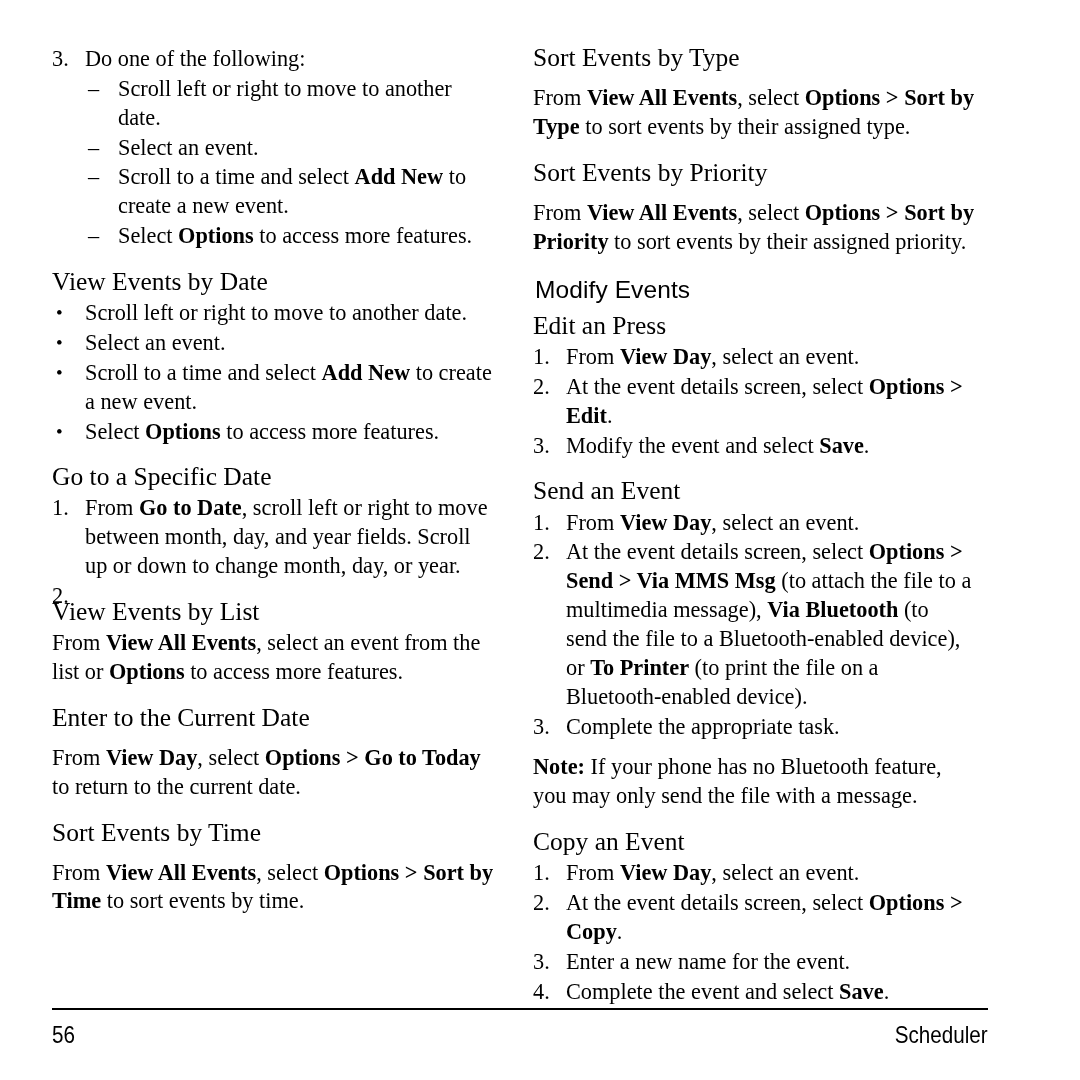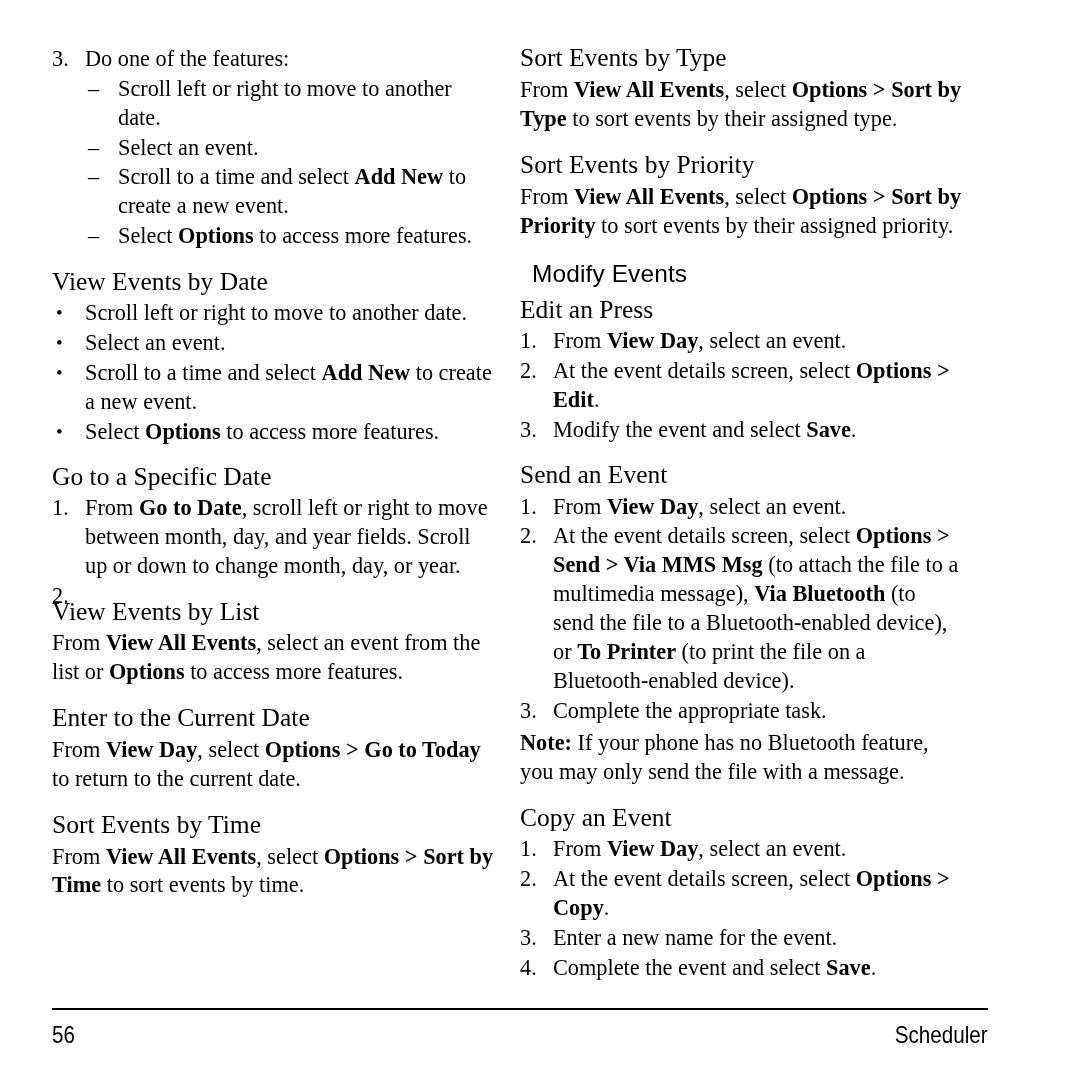--- a/index.html
+++ b/index.html
@@ -27,45 +27,45 @@
     top: 44px;
     width: 940px;
     height: 945px;
   }
   .col {
     position: absolute;
     top: 0;
     width: 442px;
   }
   .col-left  { left: 0px; }
-  .col-right { left: 468px; }
+  .col-right { left: 481px; }
 
   
   .h-section {
     font-family: "Liberation Sans", "DejaVu Sans", sans-serif;
     font-size: 24.5px;
     font-weight: 400;
     line-height: 1.12;
-    margin: 19px 0 9px 12px;
+    margin: 19px 0 9px 2px;
     letter-spacing: 0.1px;
   }
   .h-sub {
     font-family: "Liberation Serif", "DejaVu Serif", serif;
     font-size: 25.5px;
     font-weight: 400;
     line-height: 1.1;
     margin: 17px 0 3px 0;
   }
   .h-sub.tight { margin-top: 15px; }
 
   
   .para {
     font-size: 22.3px;
     line-height: 1.295;
-    margin: 4px 0 0 0;
+    margin: 12px 0 0 0;
     text-align: left;
   }
   .para.gap { margin-top: 2px; }
   b, .b { font-weight: bold; }
 
   
   .list {
     margin: 0;
     padding: 0;
     list-style: none;
@@ -161,21 +161,21 @@
 <body>
 
 <div class="page">
 
   <div class="columns">
 
     <div class="col col-left">
 
       <div class="li">
         <span class="mark">3.</span>
-        <span>Do one of the features:</span>
+        <span>Do one of the following:</span>
       </div>
       <div class="list-nested">
         <div class="li-dash">
           <span class="mark">–</span>
           <span><span>Scroll left or right to move to another date.</span></span>
         </div>
         <div class="li-dash">
           <span class="mark">–</span>
           <span><span>Select an event.</span></span>
         </div>

